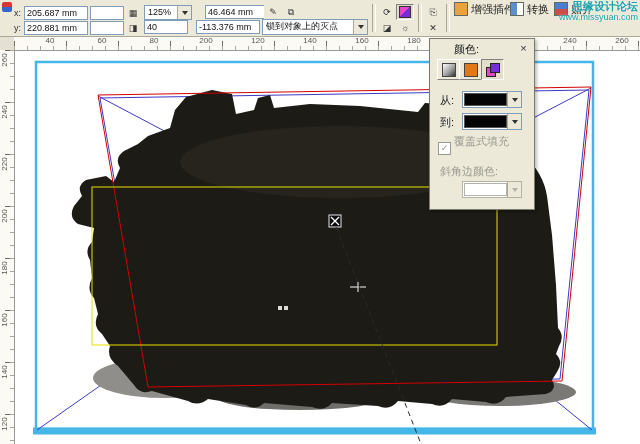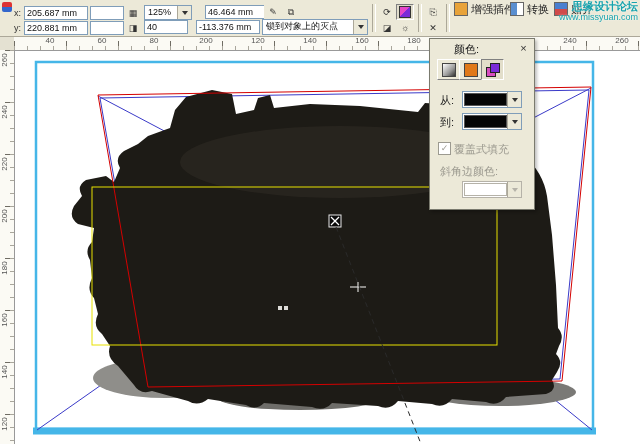--- a/index.html
+++ b/index.html
@@ -260,21 +260,21 @@
 
   <span class="dlbl" style="top:76px;">到:</span>
   <div class="swcombo" style="top:74px;">
     <span class="col" style="background-color: rgb(5, 5, 5);"></span>
     <span class="arrowbox">
         <span class="tri-down"></span>
       </span>
   </div>
 
   <span class="cb" style="top:103px;">✓</span>
-  <span class="dlbl dis" style="left:24px;top:103px;">覆盖式填充</span>
+  <span class="dlbl dis" style="left:24px;top:95px;">覆盖式填充</span>
 
   <span class="dlbl dis" style="top:125px;">斜角边颜色:</span>
   <div class="swcombo" style="top:142px;border-color:#b5b2a8;">
     <span class="col" style="border-color: rgb(181, 178, 168); background-color: rgb(255, 255, 255);"></span>
     <span class="arrowbox">
         <span class="tri-down" style="border-top-color:#b5b2a8;"></span>
       </span>
   </div>
 </div>
 

